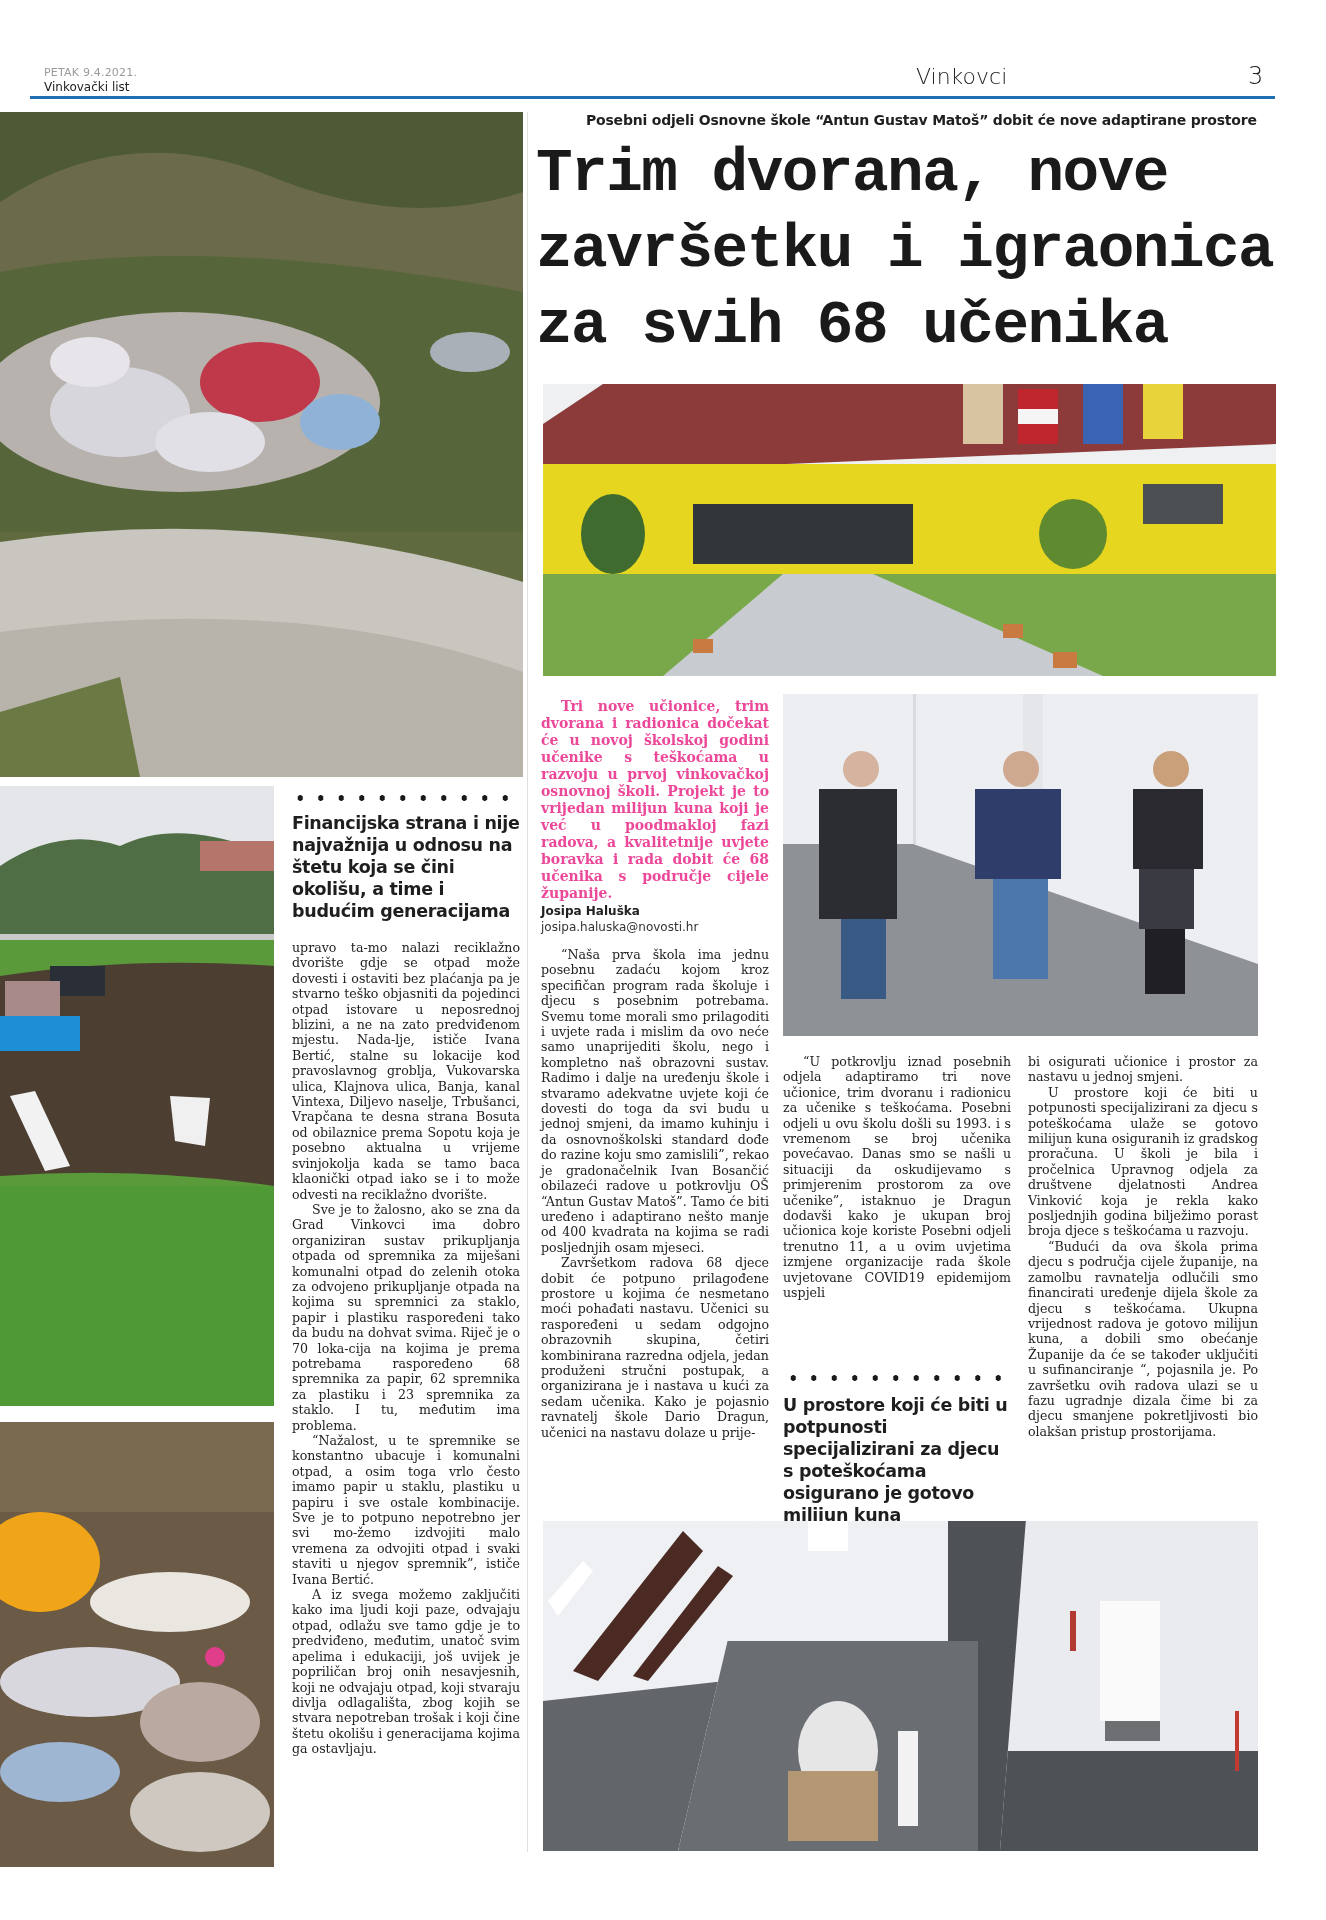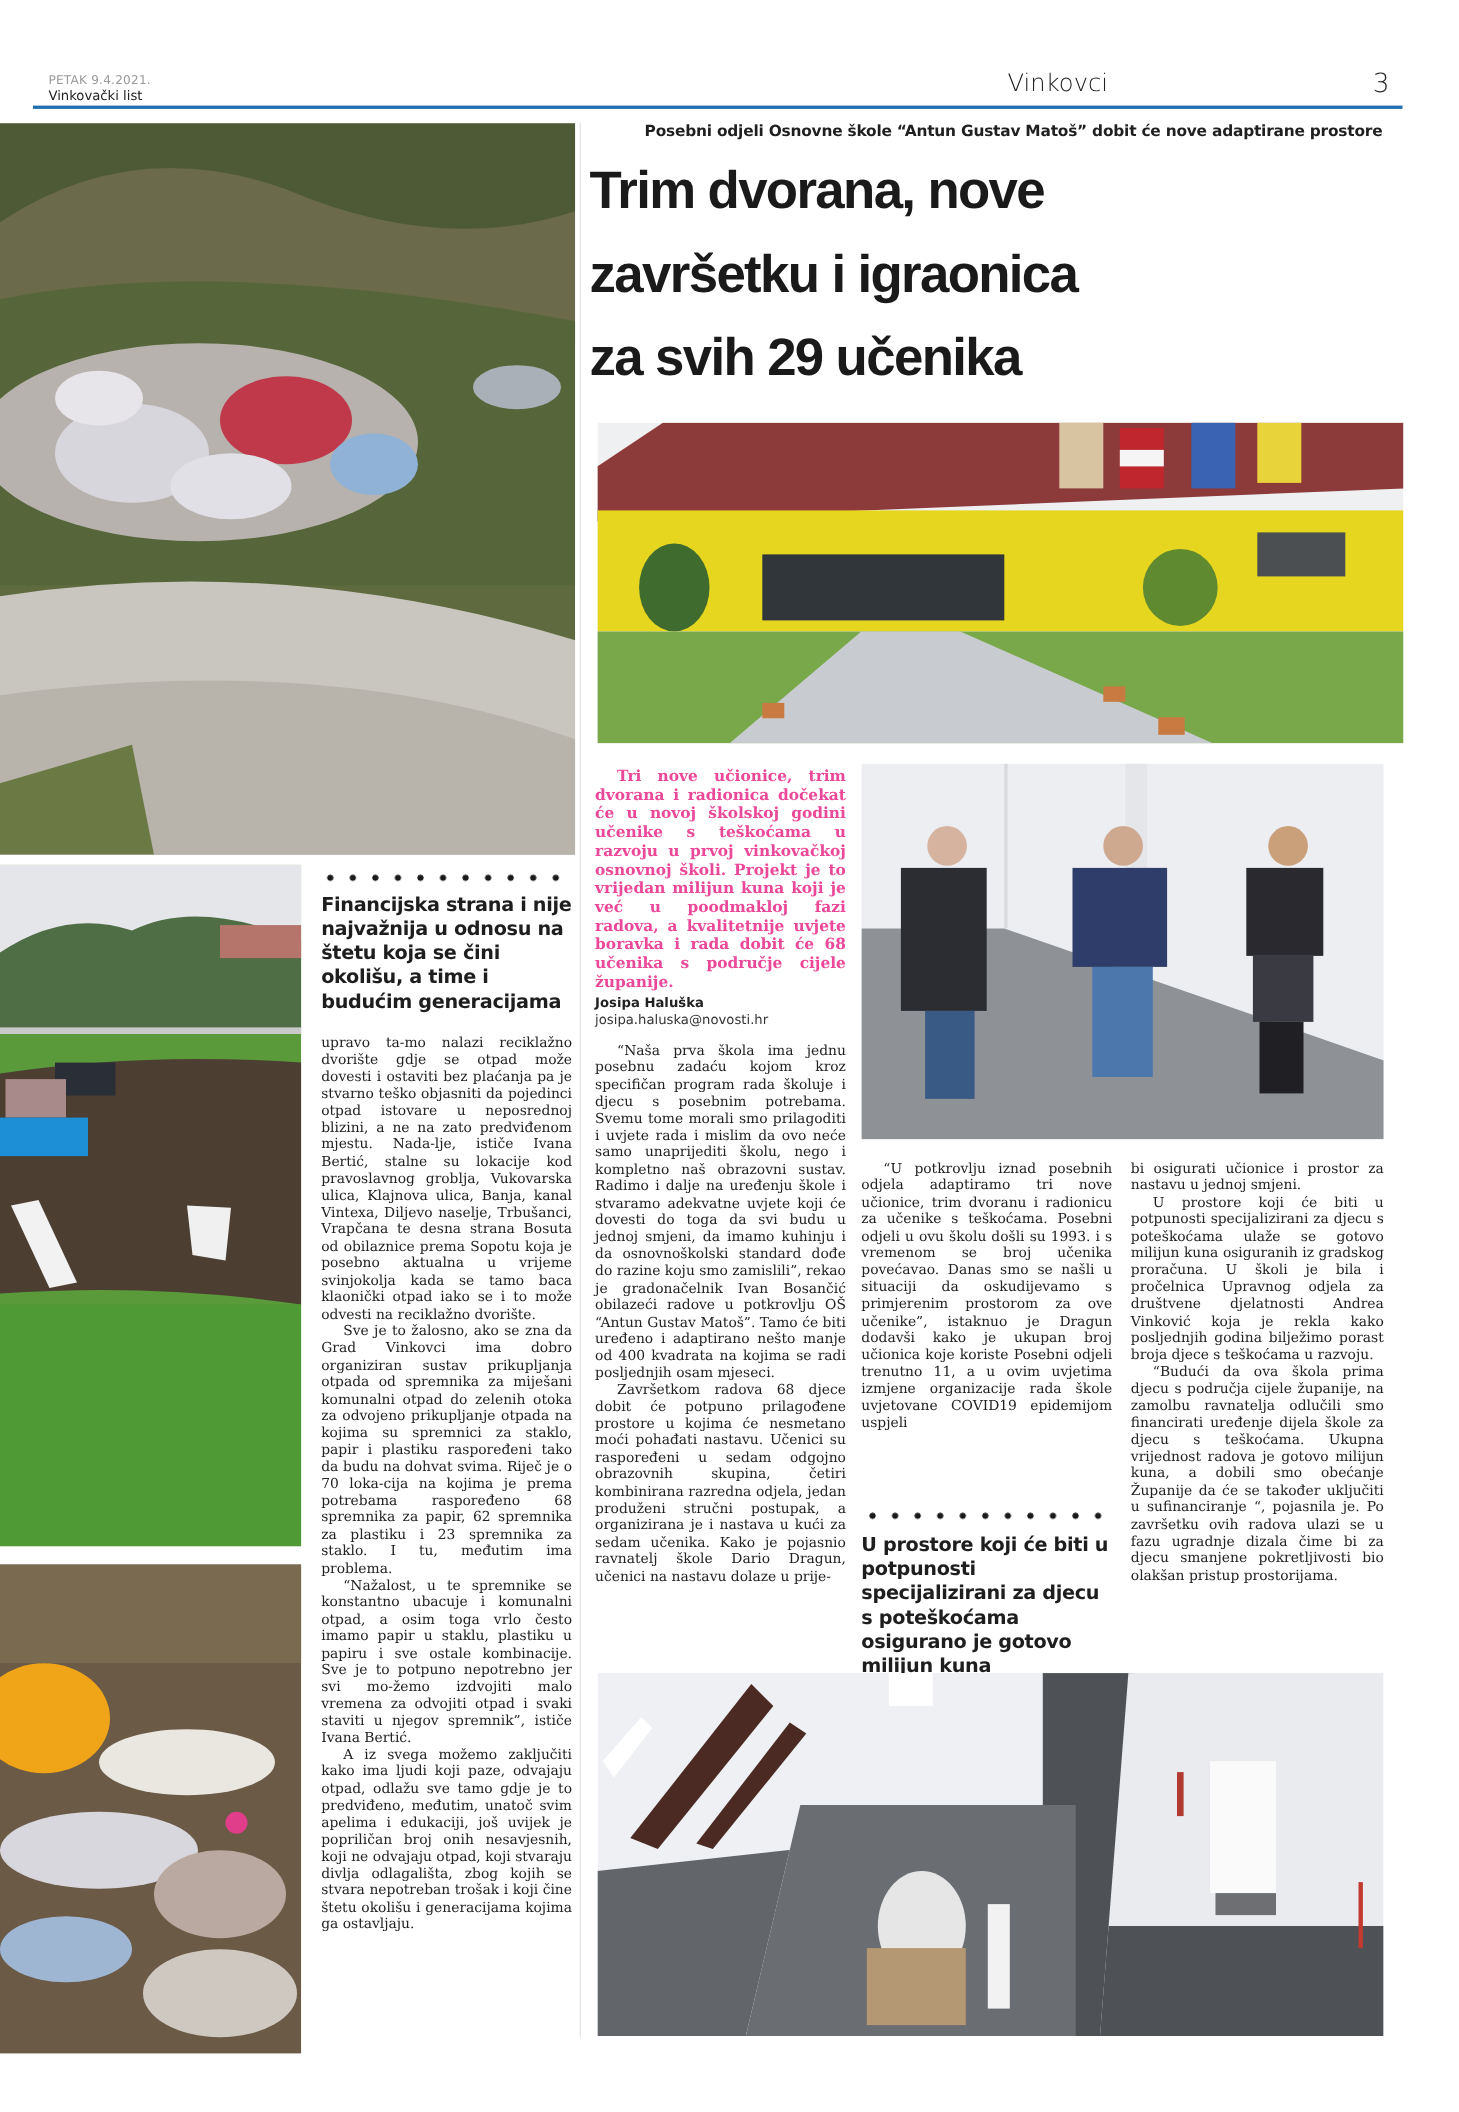--- a/index.html
+++ b/index.html
@@ -10,21 +10,21 @@
 
   
   .hdr-date { left: 44px; top: 66px; font-family: "DejaVu Sans", sans-serif; font-size: 11px; color: #9a9a9a; letter-spacing: 0.2px; }
   .hdr-paper { left: 44px; top: 80px; font-family: "DejaVu Sans", sans-serif; font-size: 12px; color: #222; }
   .hdr-section { left: 916px; top: 64px; font-family: "DejaVu Sans", sans-serif; font-size: 22px; color: #222; font-weight: 300; }
   .hdr-page { left: 1248px; top: 62px; font-family: "DejaVu Sans", sans-serif; font-size: 24px; color: #222; font-weight: 300; }
   .hdr-rule { left: 30px; top: 96px; width: 1245px; height: 3px; background: #1f6fb2; }
 
   
   .kicker { left: 538px; top: 112px; width: 740px; font-family: "DejaVu Sans", sans-serif; font-weight: bold; font-size: 14px; color: #1f1f1f; white-space: nowrap; letter-spacing: -0.2px; margin-left: 48px; }
-  .headline { left: 536px; top: 136px; width: 750px; font-family: Liberation Sans, sans-serif; font-weight: bold; font-size: 48px; line-height: 76px; color: #1a1a1a; letter-spacing: -1.5px; }
+  .headline { left: 536px; top: 136px; width: 750px; font-family: Liberation Mono, monospace; font-weight: bold; font-size: 61px; line-height: 76px; color: #1a1a1a; letter-spacing: -1.5px; }
 
   
   .photo { overflow: hidden; }
   .photo svg { display: block; width: 100%; height: 100%; }
 
   .col-divider { left: 527px; top: 112px; width: 1px; height: 1740px; background: #e0e0e0; }
 
   
   .dots { height: 10px; background-image: radial-gradient(circle, #1a1a1a 2.6px, transparent 3px); background-size: 20.5px 10px; background-repeat: repeat-x; }
 
@@ -107,21 +107,21 @@
   <p class="noindent">upravo ta-mo nalazi reciklažno dvorište gdje se otpad može dovesti i ostaviti bez plaćanja pa je stvarno teško objasniti da pojedinci otpad istovare u neposrednoj blizini, a ne na zato predviđenom mjestu. Nada-lje, ističe Ivana Bertić, stalne su lokacije kod pravoslavnog groblja, Vukovarska ulica, Klajnova ulica, Banja, kanal Vintexa, Diljevo naselje, Trbušanci, Vrapčana te desna strana Bosuta od obilaznice prema Sopotu koja je posebno aktualna u vrijeme svinjokolja kada se tamo baca klaonički otpad iako se i to može odvesti na reciklažno dvorište.</p>
   <p>Sve je to žalosno, ako se zna da Grad Vinkovci ima dobro organiziran sustav prikupljanja otpada od spremnika za miješani komunalni otpad do zelenih otoka za odvojeno prikupljanje otpada na kojima su spremnici za staklo, papir i plastiku raspoređeni tako da budu na dohvat svima. Riječ je o 70 loka-cija na kojima je prema potrebama raspoređeno 68 spremnika za papir, 62 spremnika za plastiku i 23 spremnika za staklo. I tu, međutim ima problema.</p>
   <p>“Nažalost, u te spremnike se konstantno ubacuje i komunalni otpad, a osim toga vrlo često imamo papir u staklu, plastiku u papiru i sve ostale kombinacije. Sve je to potpuno nepotrebno jer svi mo-žemo izdvojiti malo vremena za odvojiti otpad i svaki staviti u njegov spremnik”, ističe Ivana Bertić.</p>
   <p>A iz svega možemo zaključiti kako ima ljudi koji paze, odvajaju otpad, odlažu sve tamo gdje je to predviđeno, međutim, unatoč svim apelima i edukaciji, još uvijek je popriličan broj onih nesavjesnih, koji ne odvajaju otpad, koji stvaraju divlja odlagališta, zbog kojih se stvara nepotreban trošak i koji čine štetu okolišu i generacijama kojima ga ostavljaju.</p>
 </div>
 
 <div class="abs kicker">Posebni odjeli Osnovne škole “Antun Gustav Matoš” dobit će nove adaptirane prostore</div>
 <div class="abs headline">
   <div>Trim dvorana, nove</div>
   <div>završetku i igraonica</div>
-  <div>za svih 29 učenika</div>
+  <div>za svih 68 učenika</div>
 </div>
 
 <div class="abs photo" style="left:543px;top:384px;width:733px;height:292px;">
   <svg viewBox="0 0 733 292" preserveAspectRatio="none">
     <rect width="733" height="292" fill="#eef0f2"></rect>
     <path d="M0 40 L60 0 L733 0 L733 60 L0 90 Z" fill="#8c3a3a"></path>
     <rect x="0" y="80" width="733" height="110" fill="#e6d61f"></rect>
     <rect x="150" y="120" width="220" height="60" fill="#31363a"></rect>
     <rect x="600" y="100" width="80" height="40" fill="#4b4f52"></rect>
     <rect x="420" y="0" width="40" height="60" fill="#d8c4a0"></rect>

